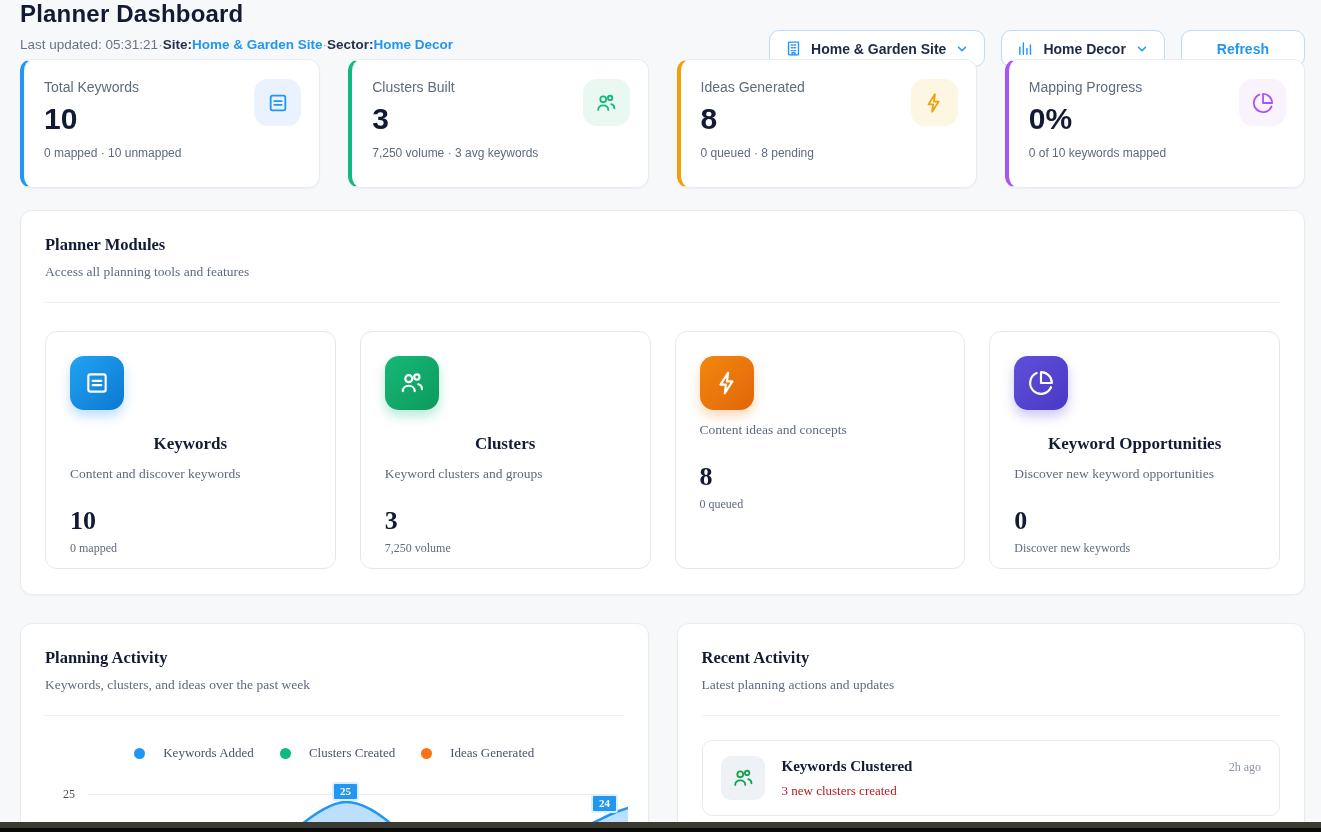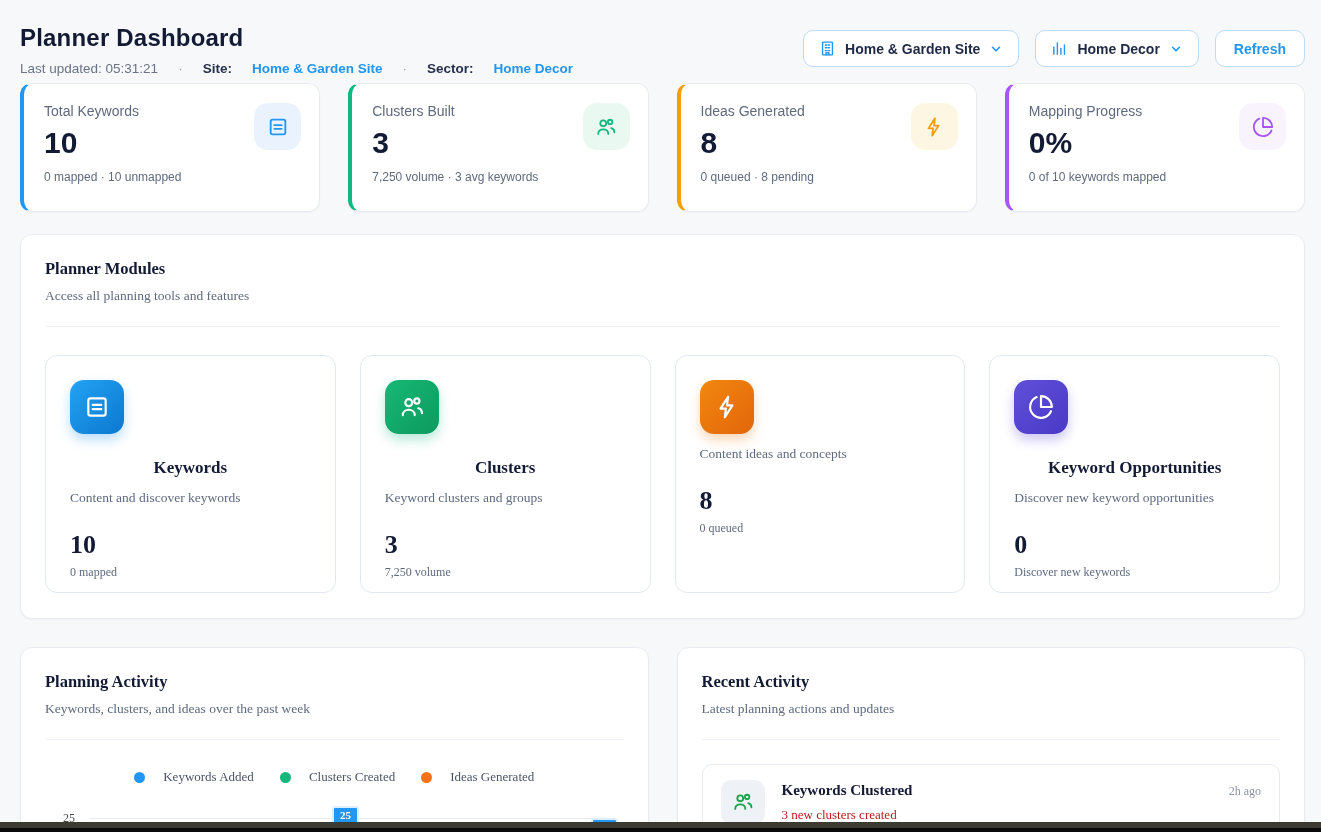--- a/index.html
+++ b/index.html
@@ -7,34 +7,34 @@
   body {
     font-family:"Liberation Sans", sans-serif;
     background:#f7f8fa;
     color:#151b33;
     overflow:hidden;
     position:relative;
   }
   .page { padding:0 16px 0 20px; }
 
   
-  .page-title { font-size:24px; font-weight:700; letter-spacing:.2px; padding-top:24px; color:#131a34; }
-  .meta-row { margin-top:9px; font-size:13.5px; color:#6a7385; display:flex; align-items:center; gap:20px; }
+  .page-title { font-size:24px; font-weight:700; letter-spacing:.2px; color:#131a34; }
+  .meta-row { margin-top:9px; font-size:13.5px; color:#6a7385; display:flex; align-items:center; gap:0; }
   .meta-row .lbl { color:#27304d; font-weight:700; }
   .meta-row a { color:#2196f3; text-decoration:none; font-weight:600; cursor:pointer; }
   .meta-dot { color:#9aa3b2; }
   .header-actions { position:absolute; top:30px; right:16px; display:flex; gap:16px; }
   .hbtn {
     display:flex; align-items:center; gap:9px; height:37px; padding:0 15px;
     background:#fff; border:1px solid #bedbf8; border-radius:10px;
     font-size:14px; font-weight:700; color:#1e2945; cursor:pointer;
     font-family:"Liberation Sans",sans-serif;
   }
   .hbtn svg { flex:0 0 auto; }
-  .refresh-btn { color:#2196f3; font-weight:700; padding:0 18px; }
+  .refresh-btn { color:#2196f3; font-weight:700; padding:0 35px; }
 
   
   .stats-row { display:flex; gap:28px; margin-top:7px; }
   .stat-card {
     flex:1; background:#fff; border:1px solid #e8ecf2; border-radius:12px;
     border-left-width:4px; border-left-style:solid;
     padding:19px 20px; position:relative; height:129px;
     box-shadow:0 1px 2px rgba(20,30,60,.04);
   }
   .stat-card.blue { border-left-color:#2196f3; }

